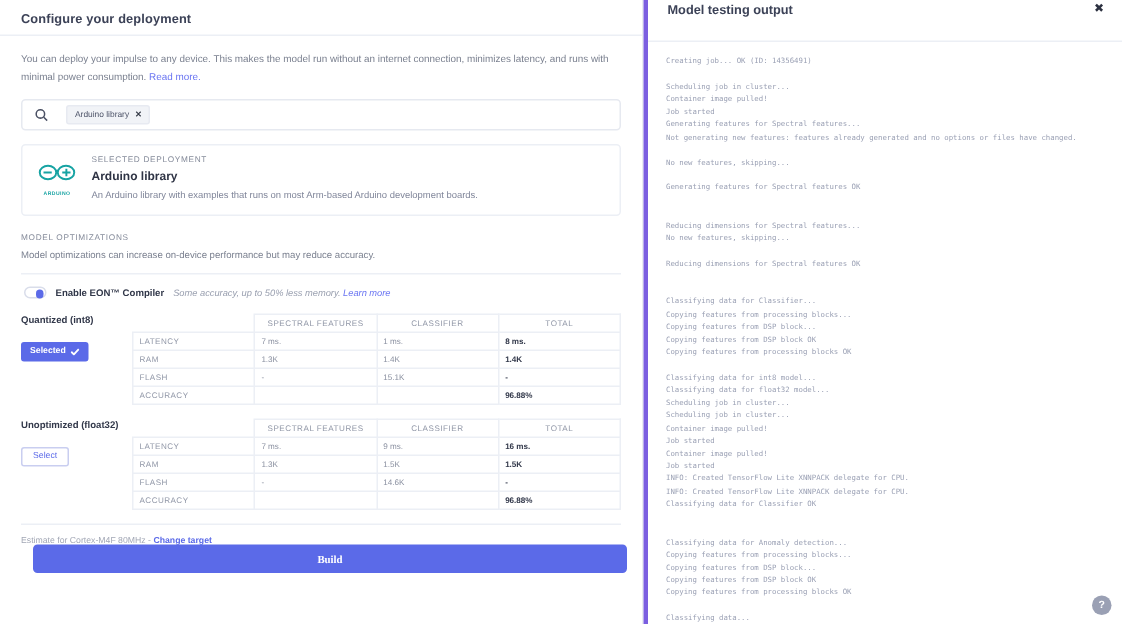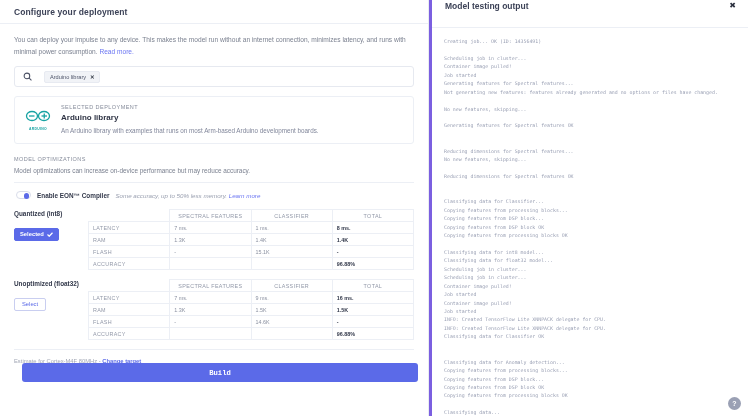--- a/index.html
+++ b/index.html
@@ -144,21 +144,21 @@
     border-top: 1px solid #eceff5;
     padding-top: 8px; margin-top: 2px;
   }
   .estimate a { color: #5b6ae8; font-weight: bold; text-decoration: none; }
 
   .build-btn {
     position: absolute; left: 22px; right: 10px; bottom: 34px;
     background: #5b6ae8; color: #fff;
     border: none; border-radius: 3px;
     height: 19px; font-size: 7.2px; font-weight: bold;
-    font-family: Liberation Mono, monospace;
+    font-family: Liberation Serif, serif;
     cursor: pointer;
   }
 
   
   .right-panel {
     width: 319px; height: 416px;
     position: relative;
     background: #fff;
     border-left: 3px solid #7b5fe0;
     overflow: hidden;

